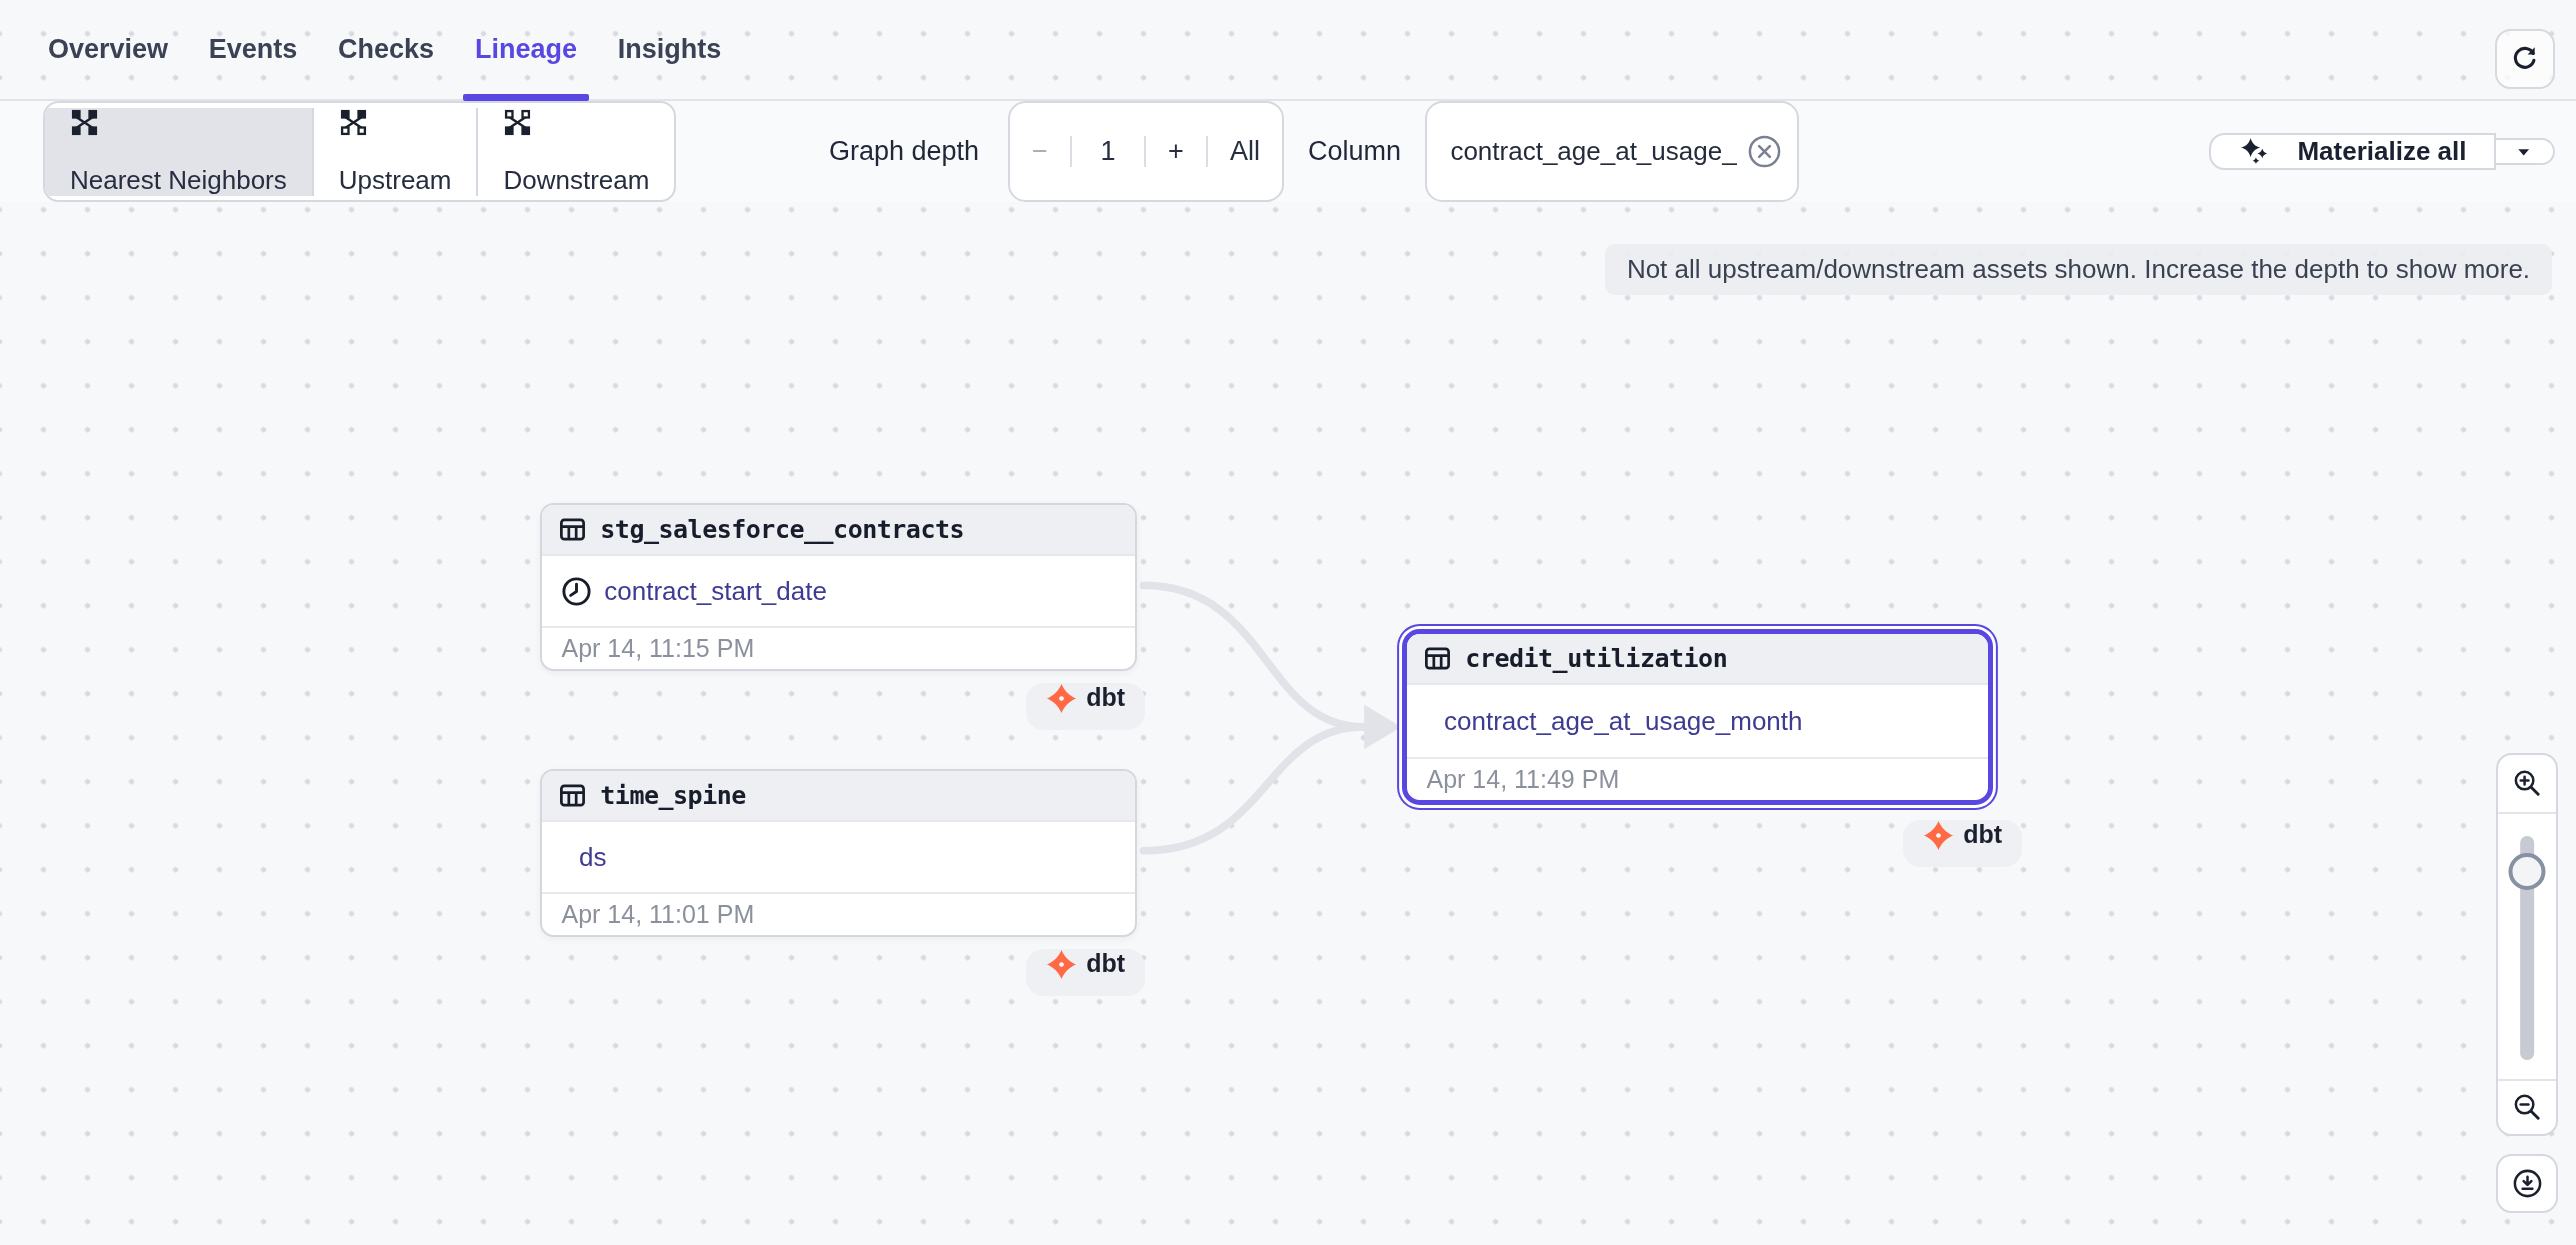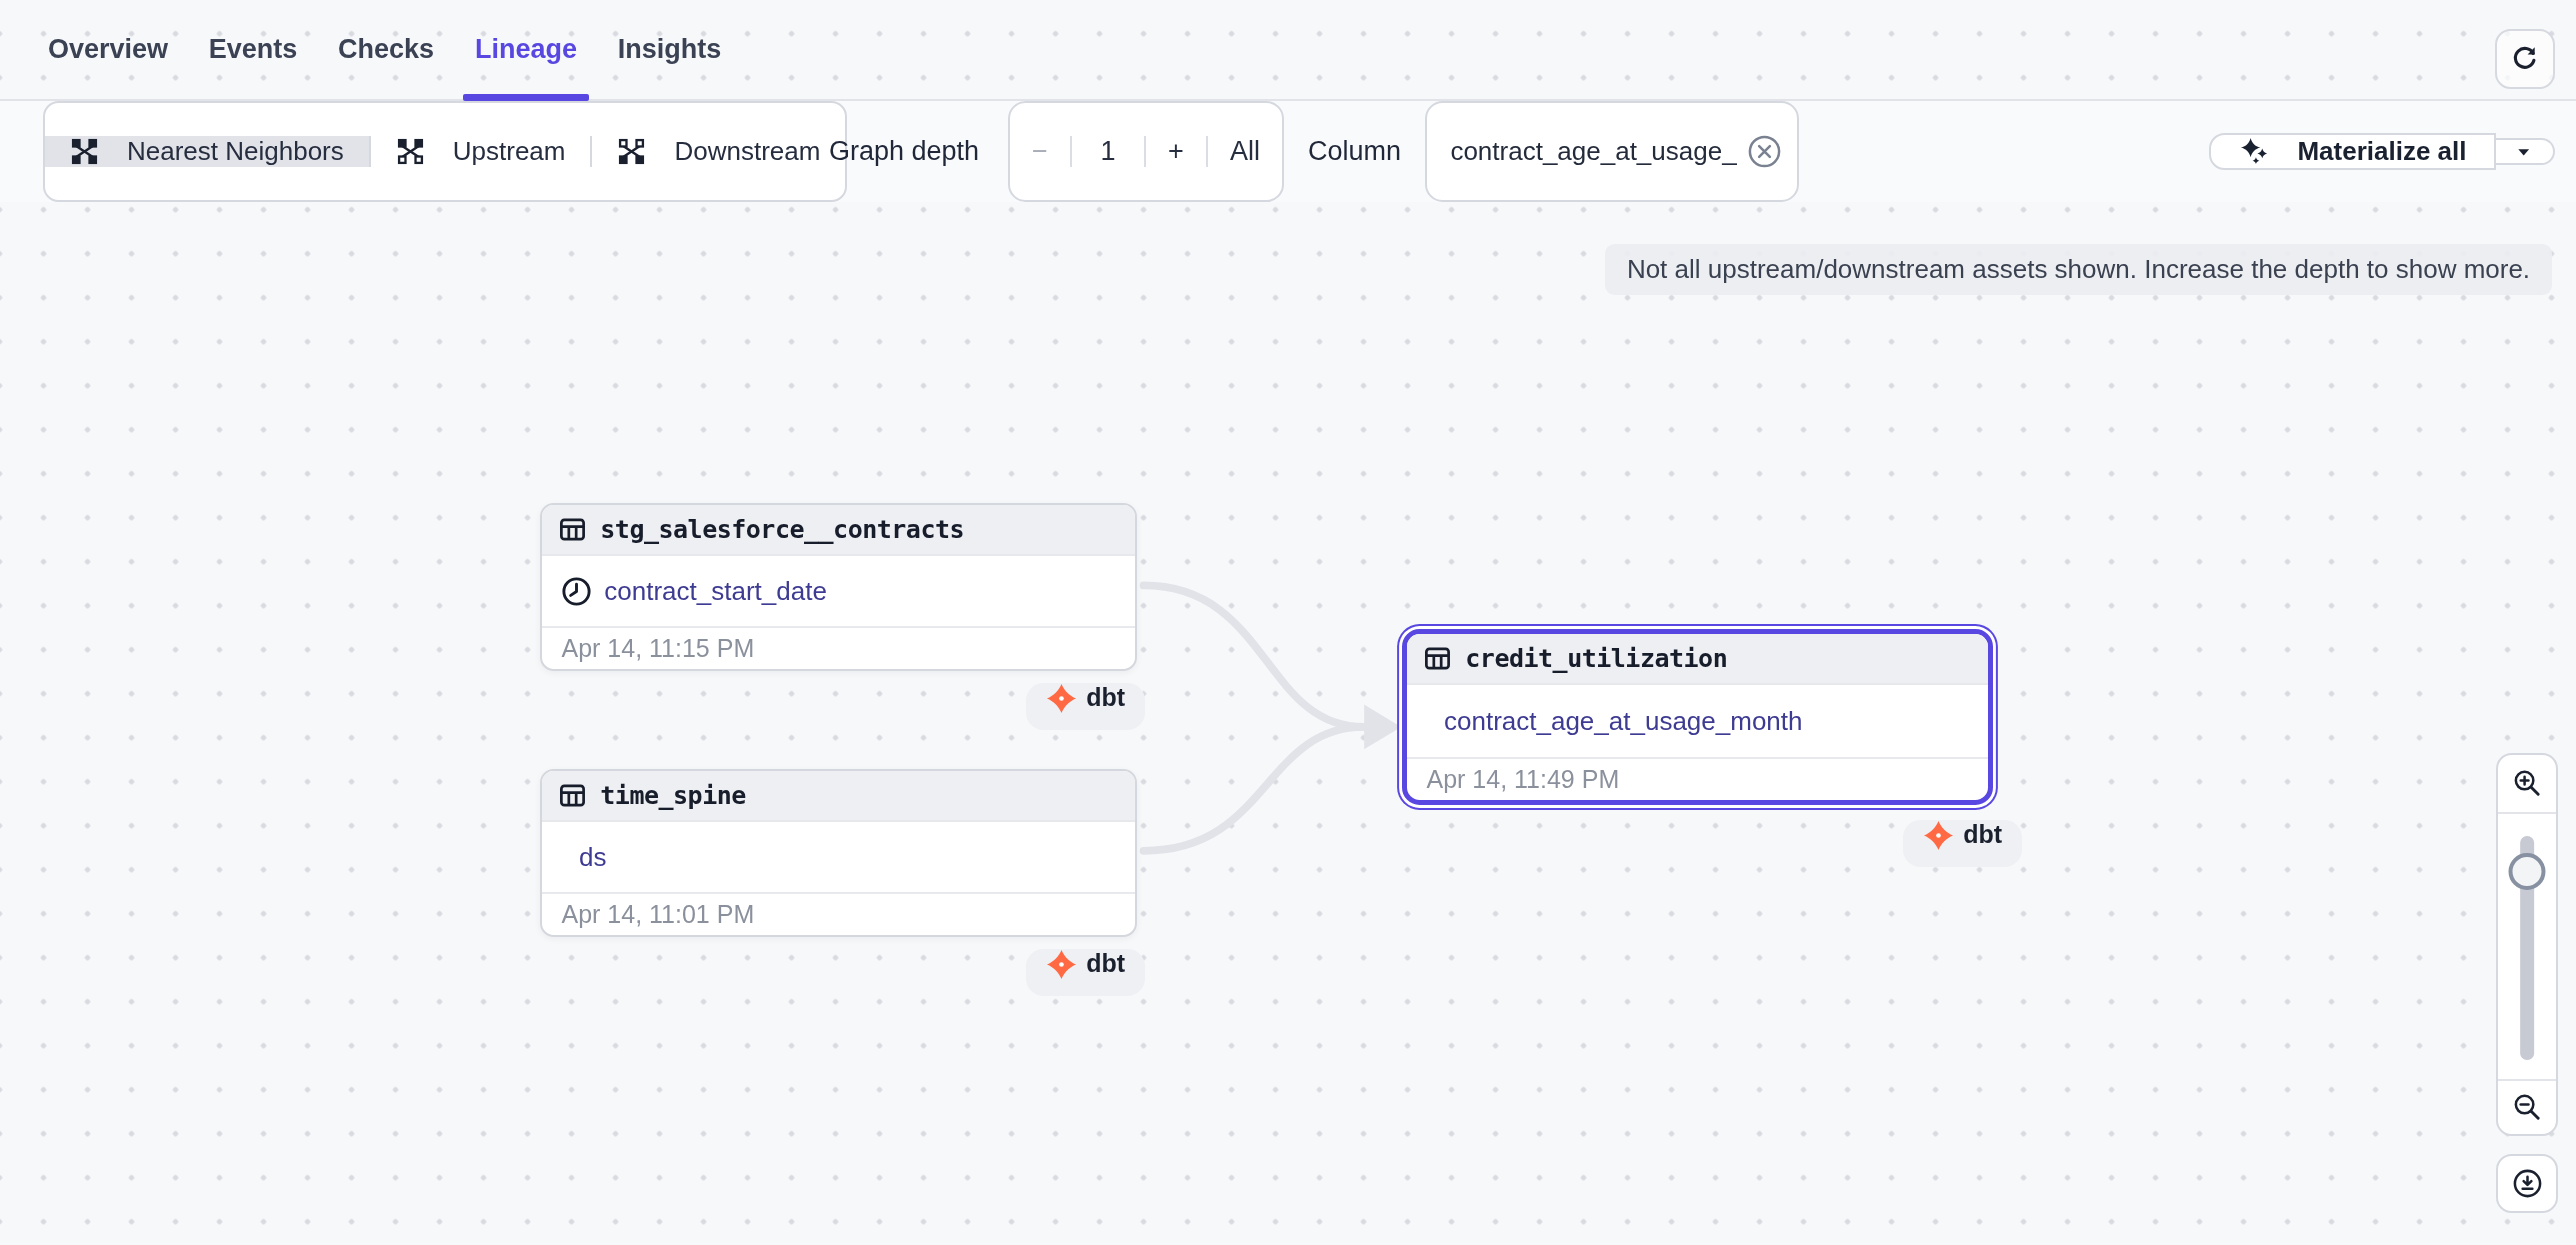--- a/index.html
+++ b/index.html
@@ -42,22 +42,22 @@
     position:absolute; top:101px; left:0; right:0; height:101px;
     background:#F9FAFB;
   }
   .toolbar .ctl { position:absolute; top:0; height:101px; display:flex; align-items:center; }
 
   .seg-group {
     left:43px; border:2px solid #D5D8DF; border-radius:15.6px; height:60px; top:20.5px;
     overflow:hidden; background:#fff; display:flex; align-items:stretch;
   }
   .seg {
-    display:flex; align-items:center; gap:28px; padding:0 25px;
-    font-size:26px; font-weight:500; color:#252D3E; white-space:nowrap;
+    display:flex; align-items:flex-start; gap:28px; padding:0 25px;
+    font-size:26px; font-weight:500; color:#252D3E; white-space:nowrap;flex-direction:column;
   }
   .seg + .seg { border-left:2px solid #D5D8DF; }
   .seg.selected { background:#E2E3E9; }
 
   .lbl { font-size:27px; font-weight:500; color:#1F2738; white-space:nowrap; }
   .graph-depth-lbl { left:829px; }
   .column-lbl { left:1308px; }
 
   .stepper {
     left:1008px; top:20.5px; height:60px; border:2px solid #D5D8DF; border-radius:17.6px;

